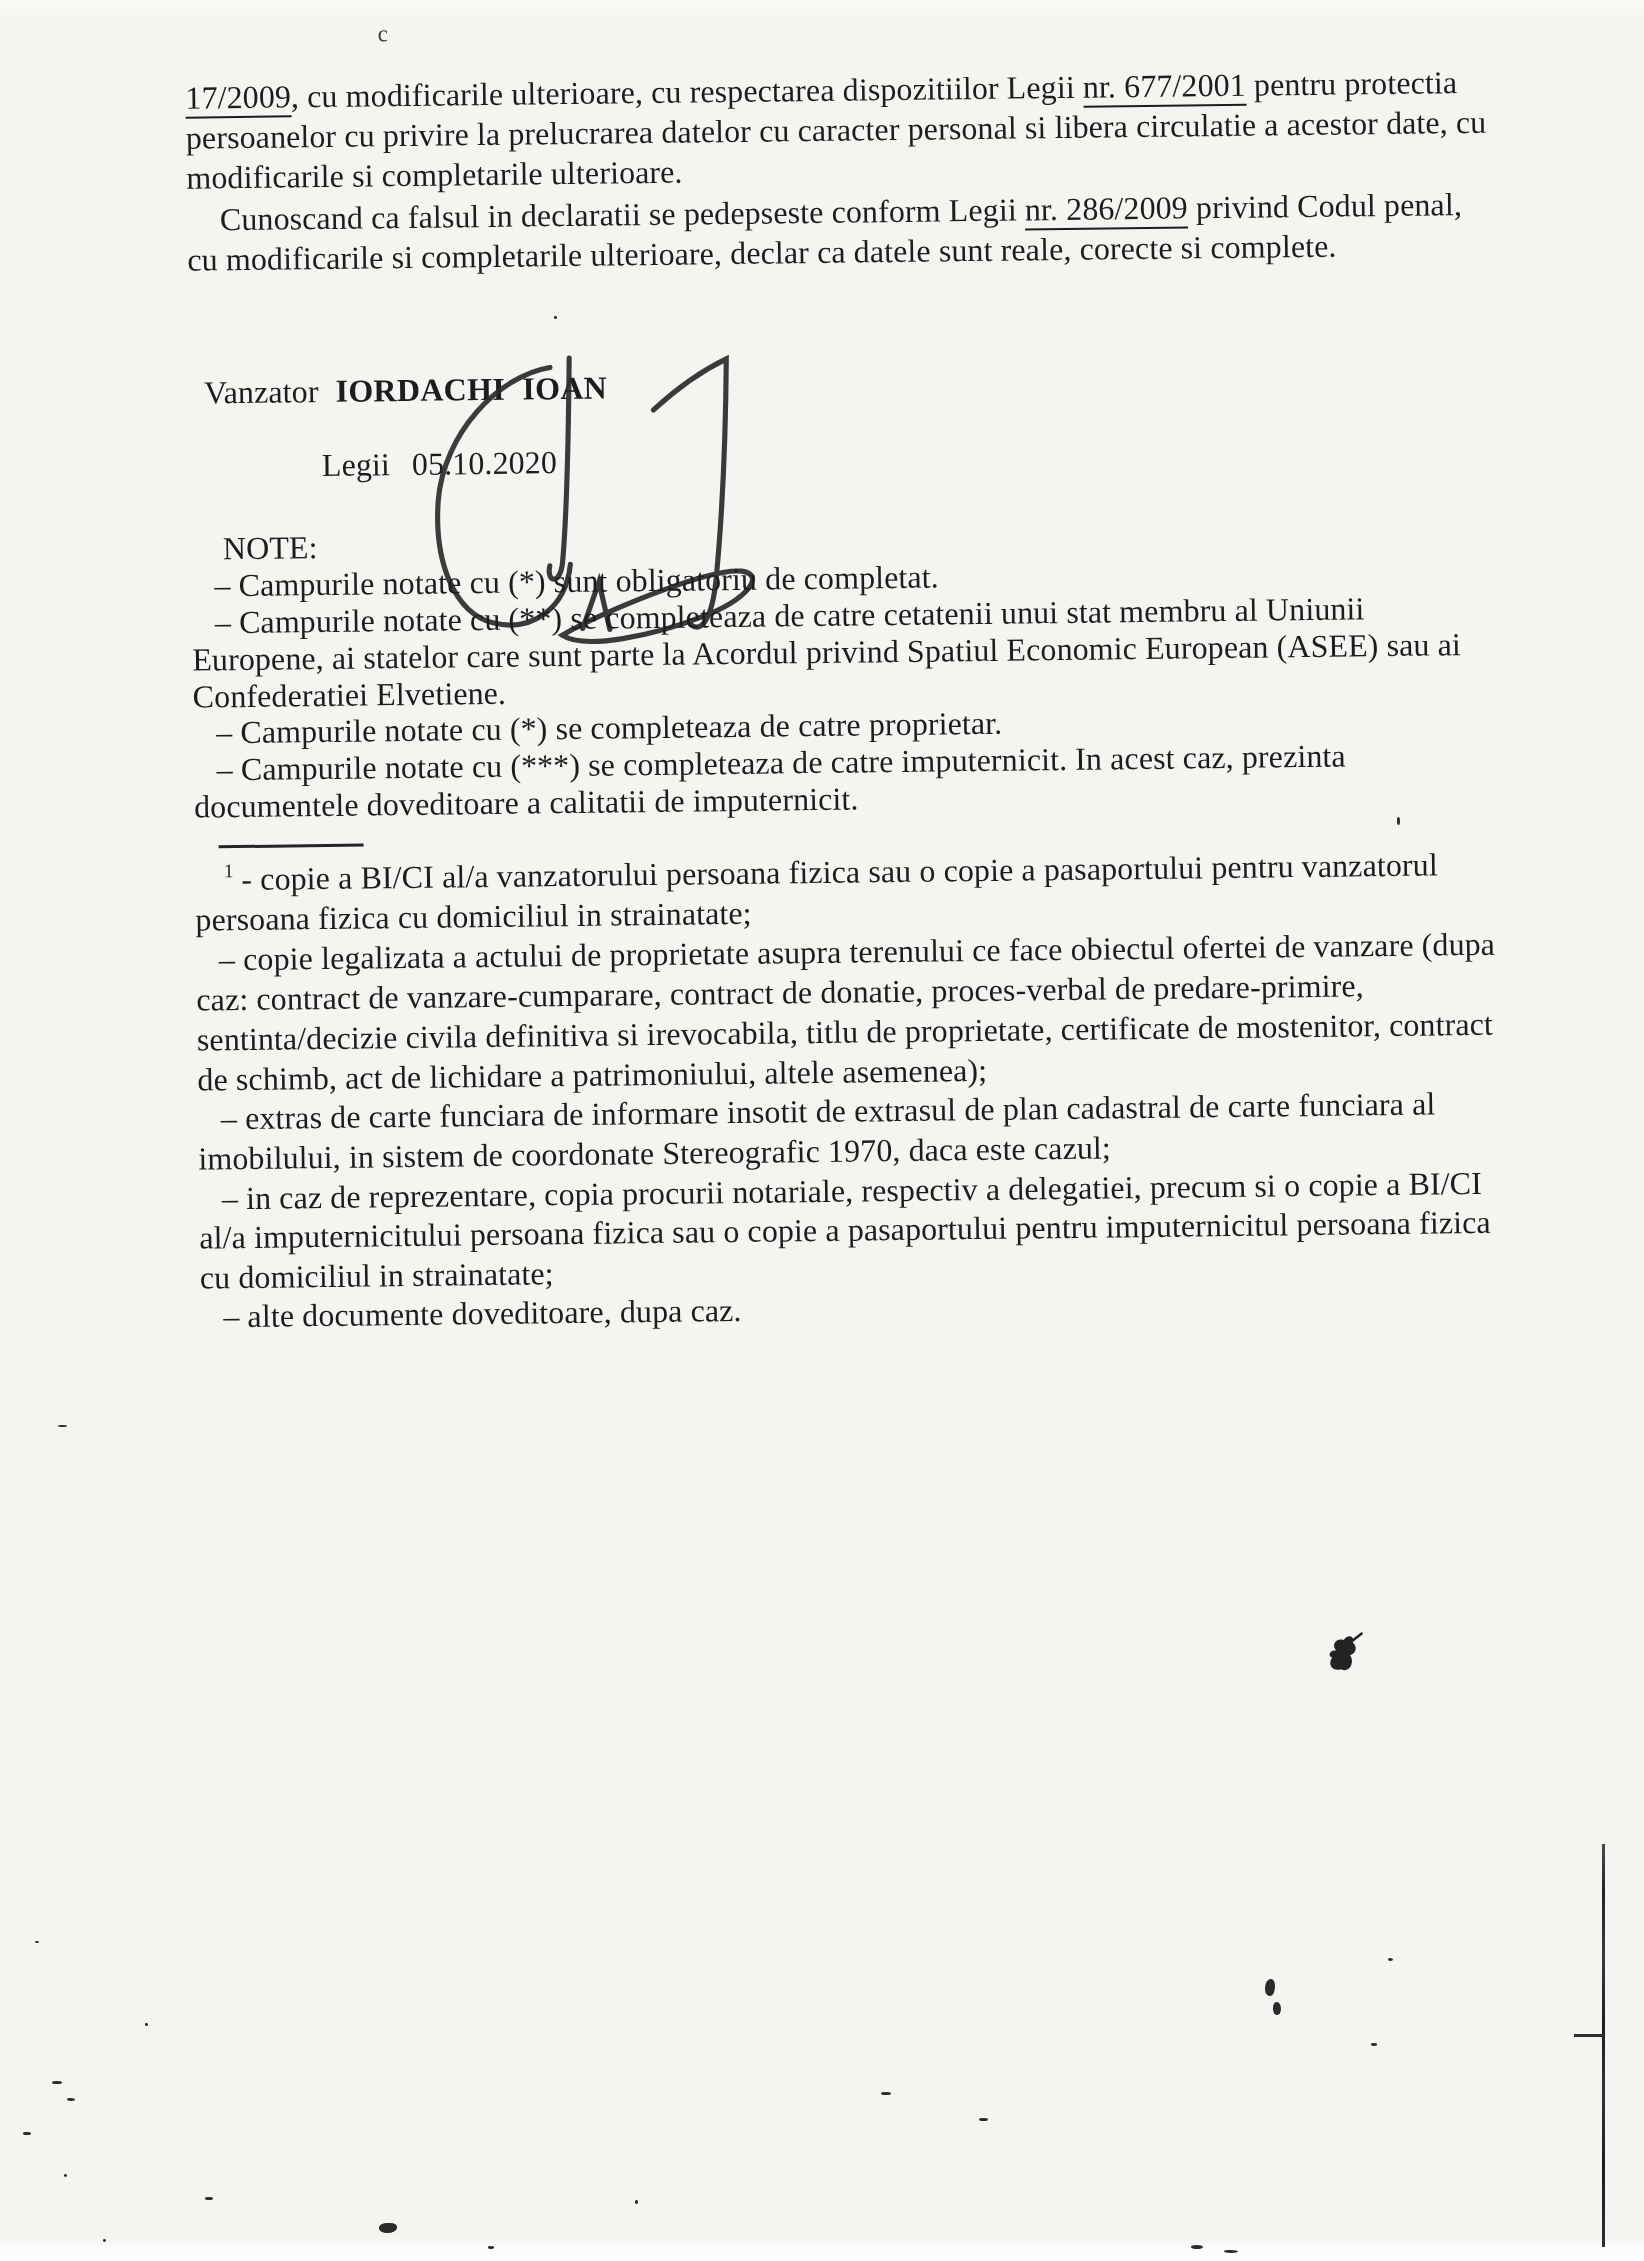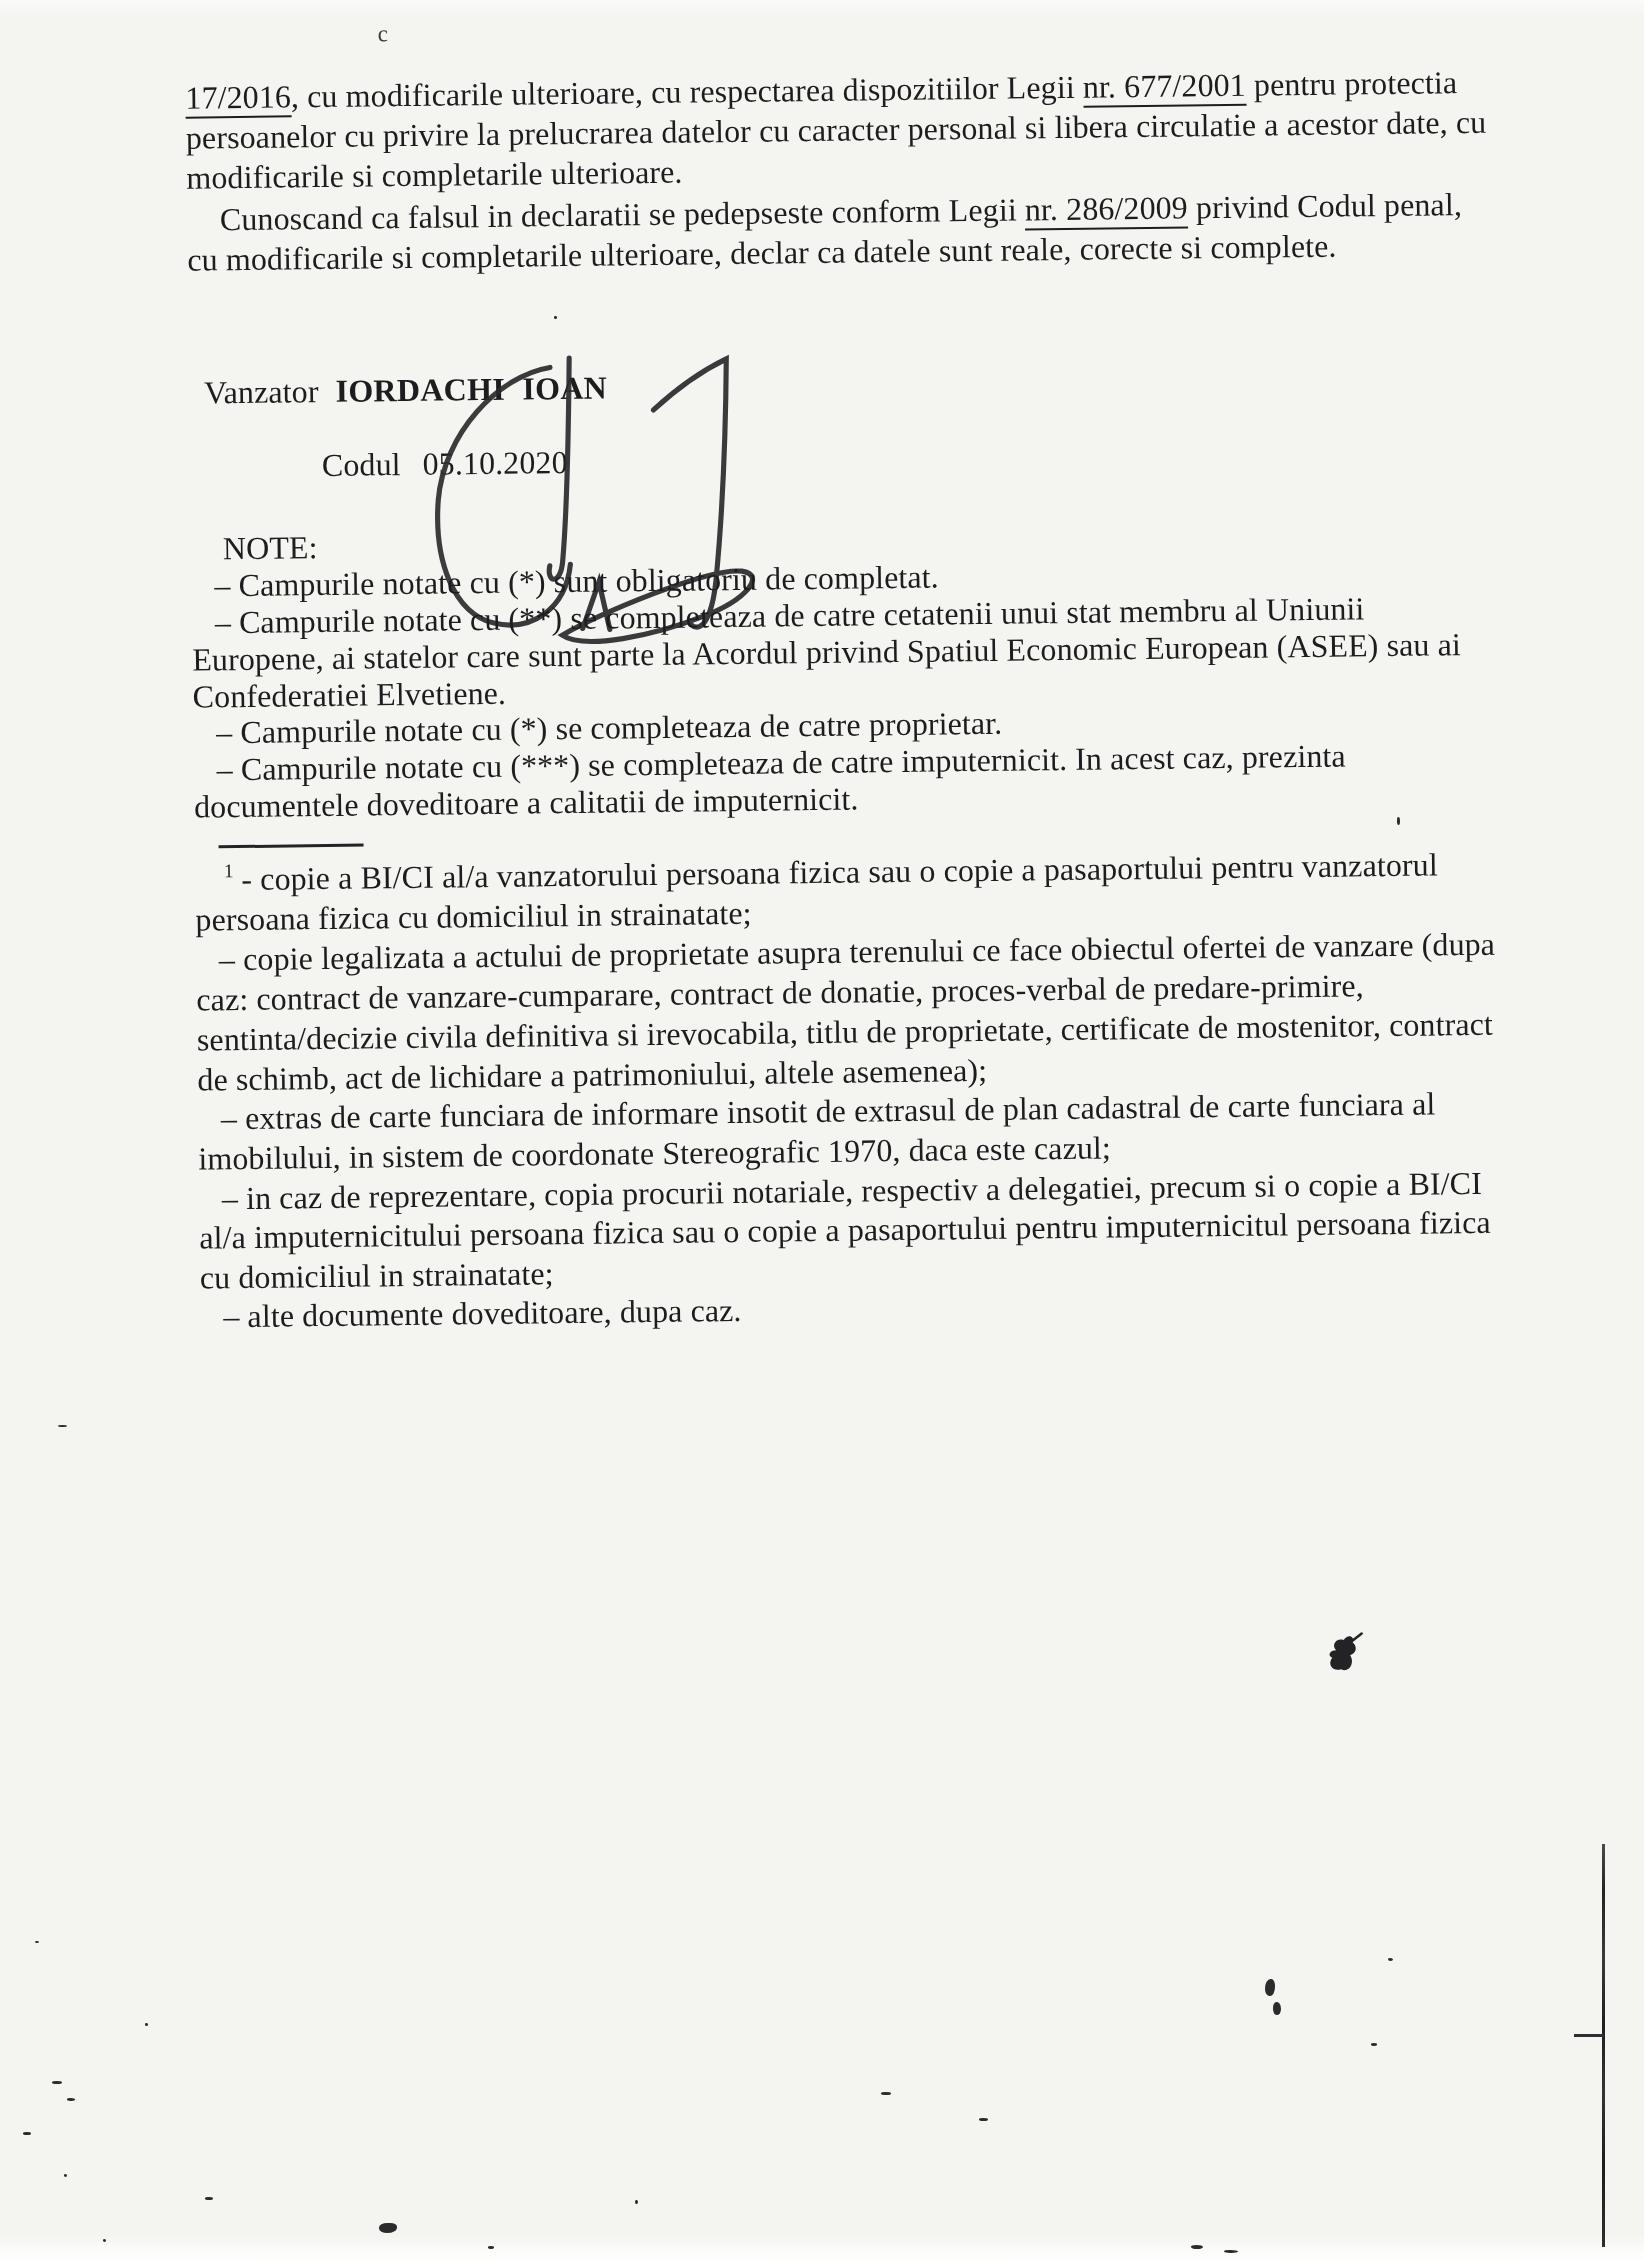--- a/index.html
+++ b/index.html
@@ -45,33 +45,33 @@
 </head>
 <body>
 
 <div class="page">
 
   <div class="rot">
 
     <div class="stray" style="left:391px;top:26px;">c</div>
 
     <div>
-      <div class="line" style="left:198px;top:81px;"><span class="u">17/2016</span><span>, cu modificarile ulterioare, cu respectarea dispozitiilor Legii </span><span class="u">nr. 677/2001</span><span> pentru protectia</span></div>
+      <div class="line" style="left:198px;top:81px;"><span class="u">17/2009</span><span>, cu modificarile ulterioare, cu respectarea dispozitiilor Legii </span><span class="u">nr. 677/2001</span><span> pentru protectia</span></div>
       <div class="line" style="left:198px;top:121px;">persoanelor cu privire la prelucrarea datelor cu caracter personal si libera circulatie a acestor date, cu</div>
       <div class="line" style="left:198px;top:161px;">modificarile si completarile ulterioare.</div>
     </div>
 
     <div>
       <div class="line ind" style="left:198px;top:203px;"><span>Cunoscand ca falsul in declaratii se pedepseste conform Legii </span><span class="u">nr. 286/2009</span><span> privind Codul penal,</span></div>
       <div class="line" style="left:198px;top:243px;">cu modificarile si completarile ulterioare, declar ca datele sunt reale, corecte si complete.</div>
     </div>
 
     <div>
       <div class="line" style="left:213px;top:376px;"><span>Vanzator</span><span class="b name-gap">IORDACHI IOAN</span></div>
-      <div class="line" style="left:330px;top:450px;"><span>Codul</span><span class="date-gap">05.10.2020</span></div>
+      <div class="line" style="left:330px;top:450px;"><span>Legii</span><span class="date-gap">05.10.2020</span></div>
 
       <svg style="left:406px;top:356px;" width="367" height="303" viewBox="0 0 570 470">
         <g fill="none" stroke="#2b2b2d" stroke-width="8" stroke-linecap="round" opacity="0.92">
           <path d="M238 28 C158 40 72 128 62 232 C54 326 84 408 146 424 C204 438 258 404 266 334"></path>
           <path d="M268 14 C266 110 262 250 254 330 C250 368 228 362 234 336"></path>
           <path d="M284 434 L310 362 L326 436"></path>
           <path d="M398 96 C440 58 478 34 512 18 C510 120 504 250 492 360 C486 414 470 446 452 430"></path>
           <path d="M252 444 C310 412 478 342 532 348 C570 354 540 392 470 418 C396 446 286 468 252 444 Z"></path>
         </g>
       </svg>

